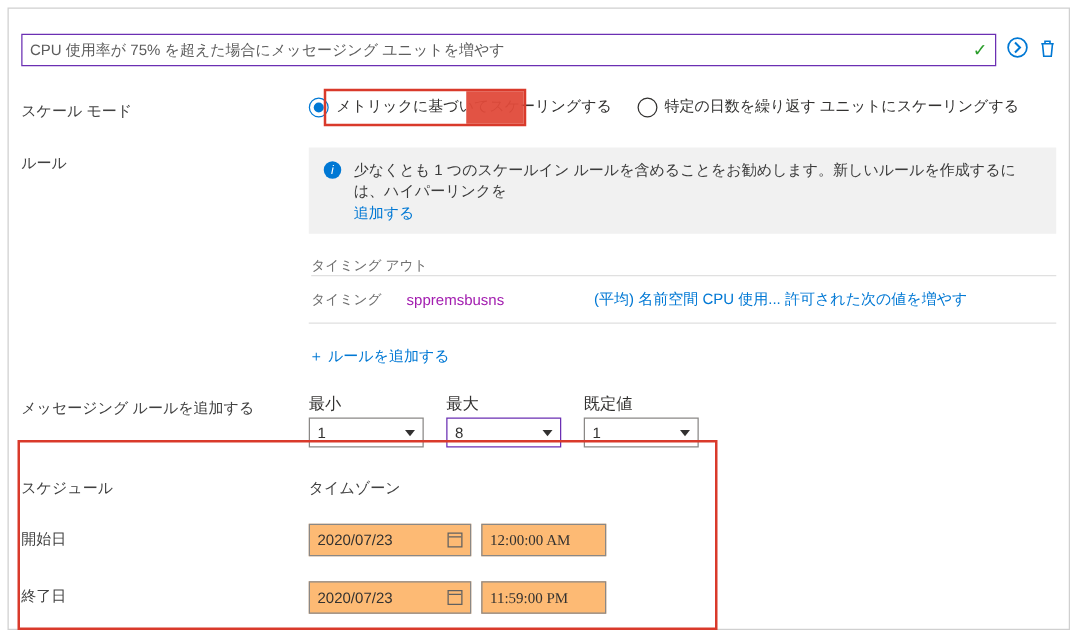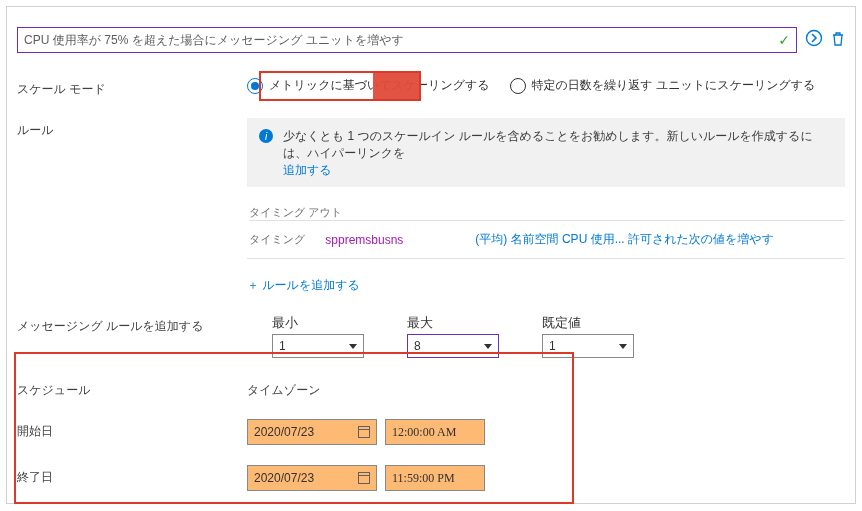--- a/index.html
+++ b/index.html
@@ -138,21 +138,21 @@
     padding-left: 2px;
   }
   .timing-label { color: #6f6f6f; font-size: 11px; min-width: 50px; }
   .timing-val1 { color: #a21caf; min-width: 130px; }
   .timing-val2 { color: #0078d4; }
   .add-rule { color: #0078d4; font-size: 12px; margin-top: 18px; cursor: pointer; }
   .minmax-row {
     display: flex;
     gap: 18px;
   }
-  .mm-col { display: flex; flex-direction: column; gap: 2px; margin-left: 25px; }
+  .mm-col { display: flex; flex-direction: column; gap: 2px; }
   .mm-col .hdr { font-size: 13px; color: #323130; }
   .mm-select, .select-box {
     border: 1px solid #8a8886;
     height: 24px;
     display: flex;
     align-items: center;
     justify-content: space-between;
     padding: 0 6px;
     font-size: 12px;
     background: #fff;

